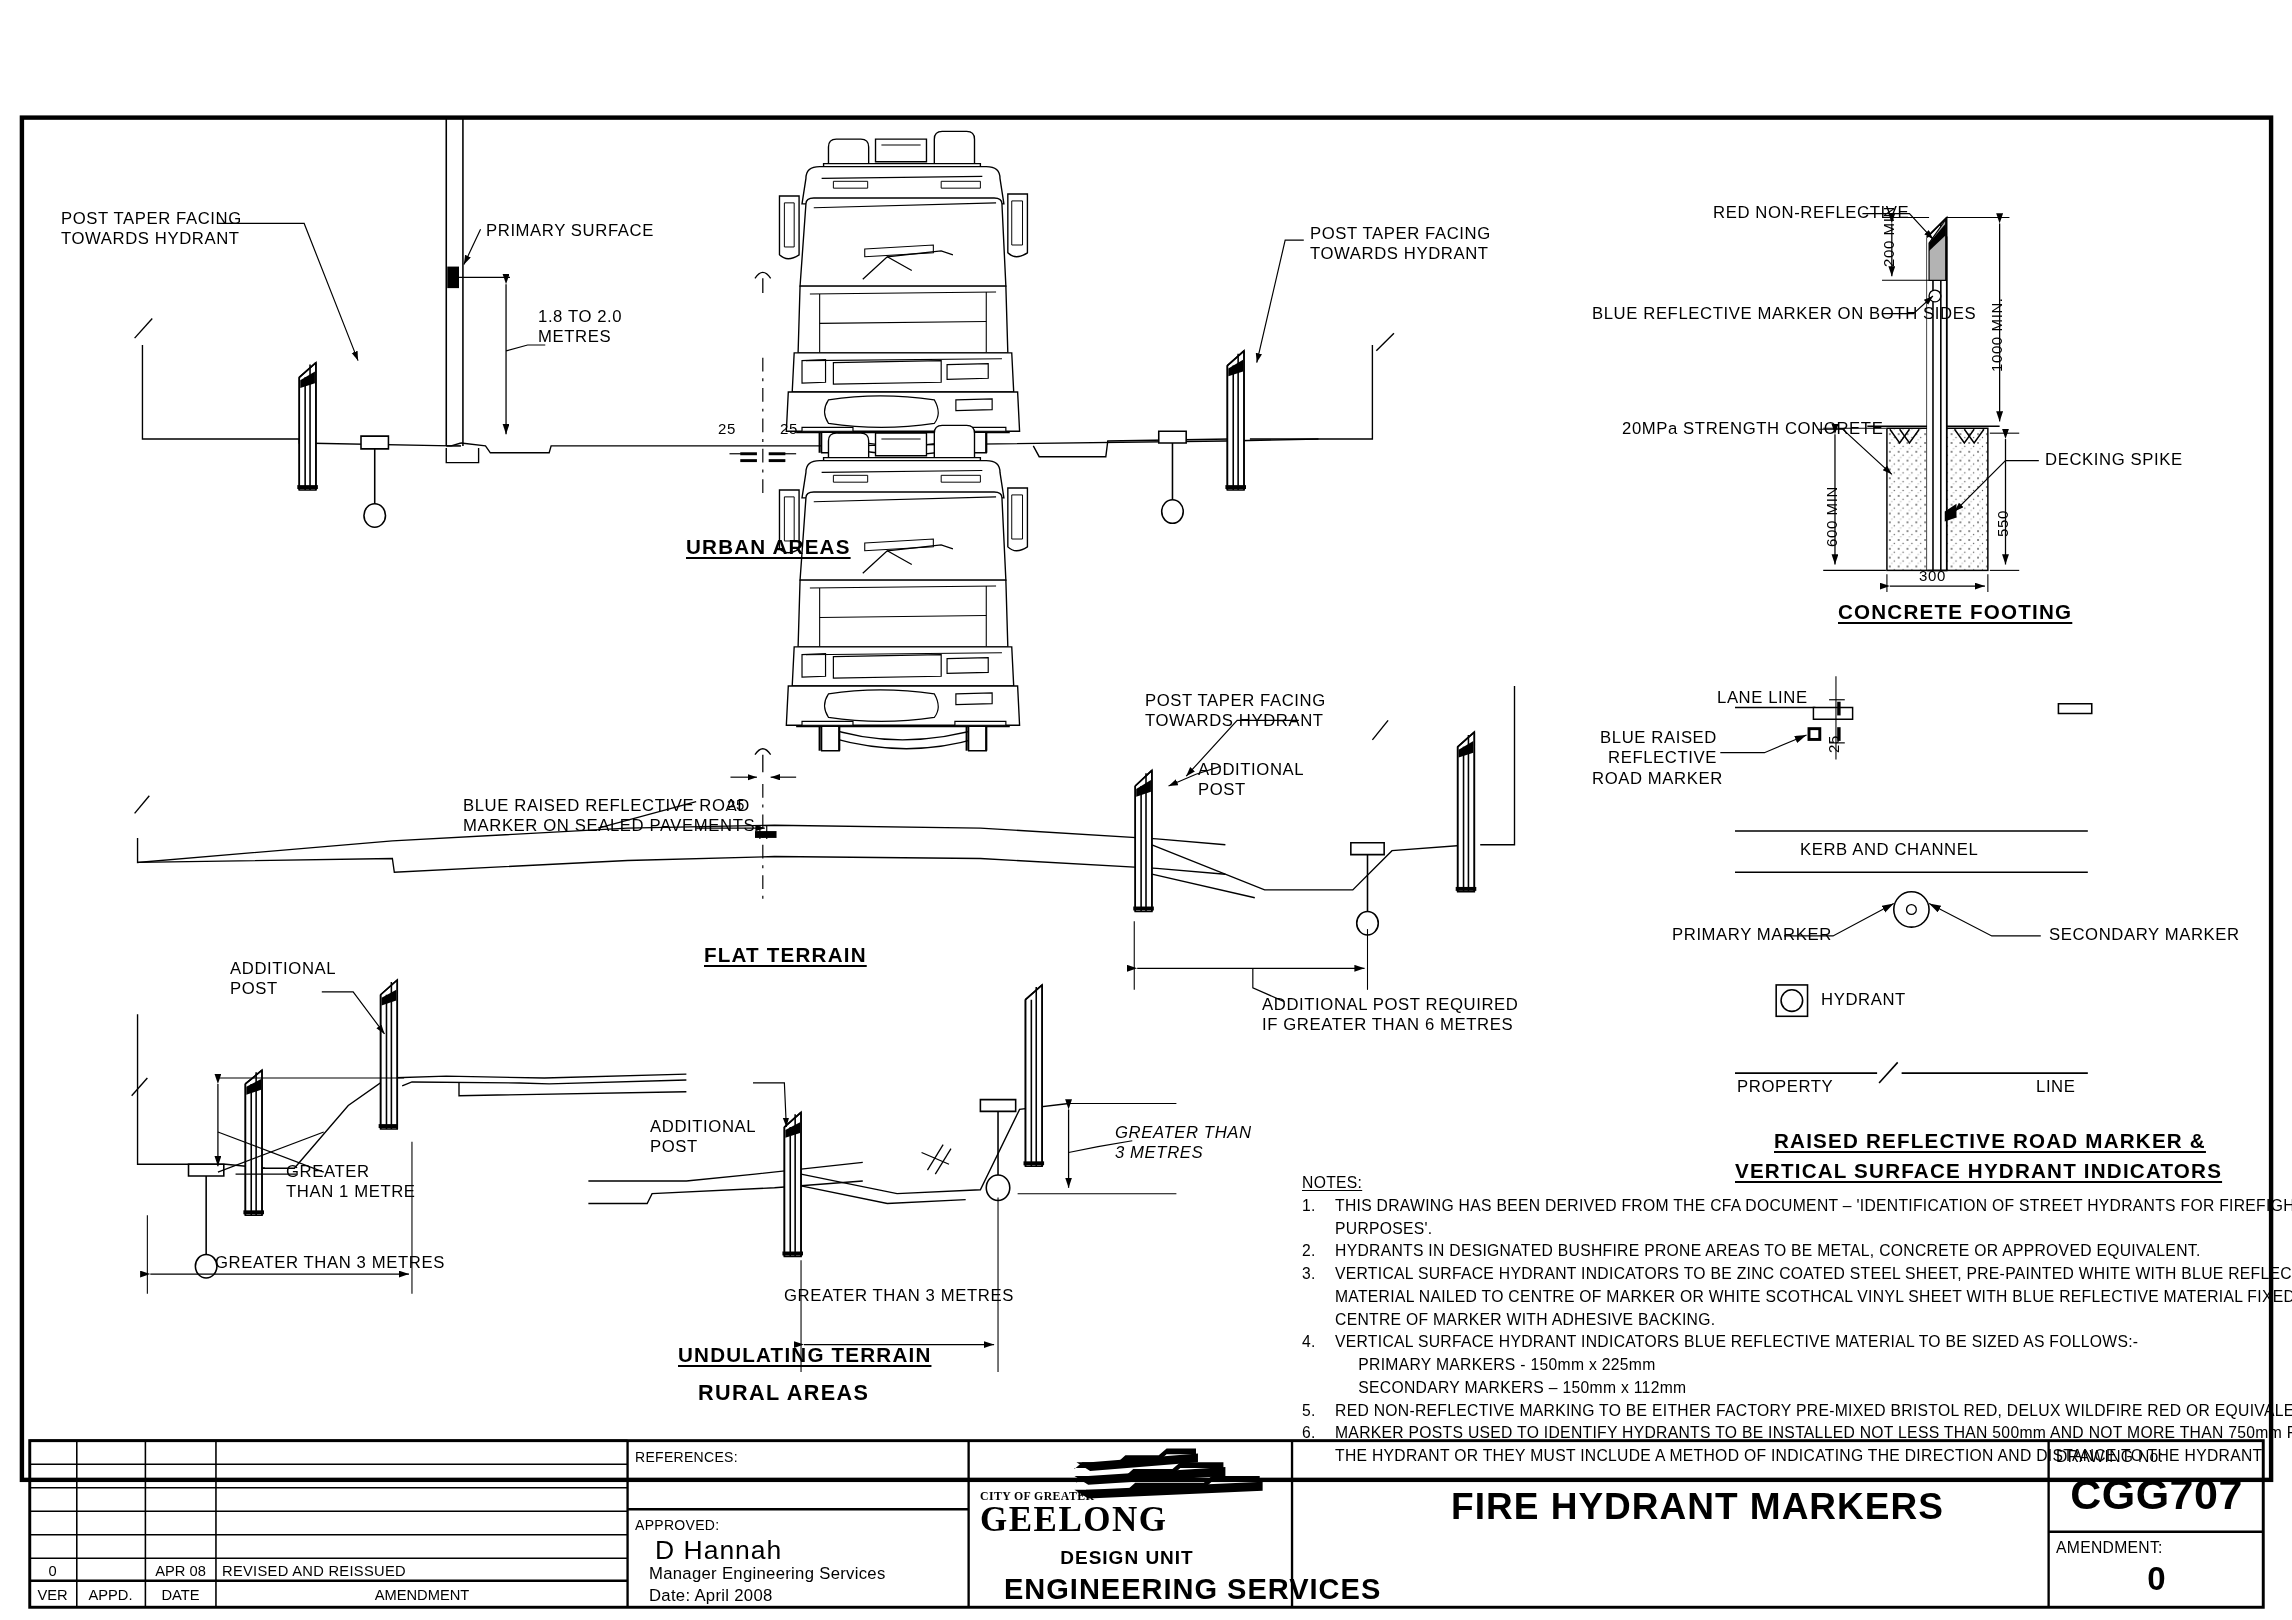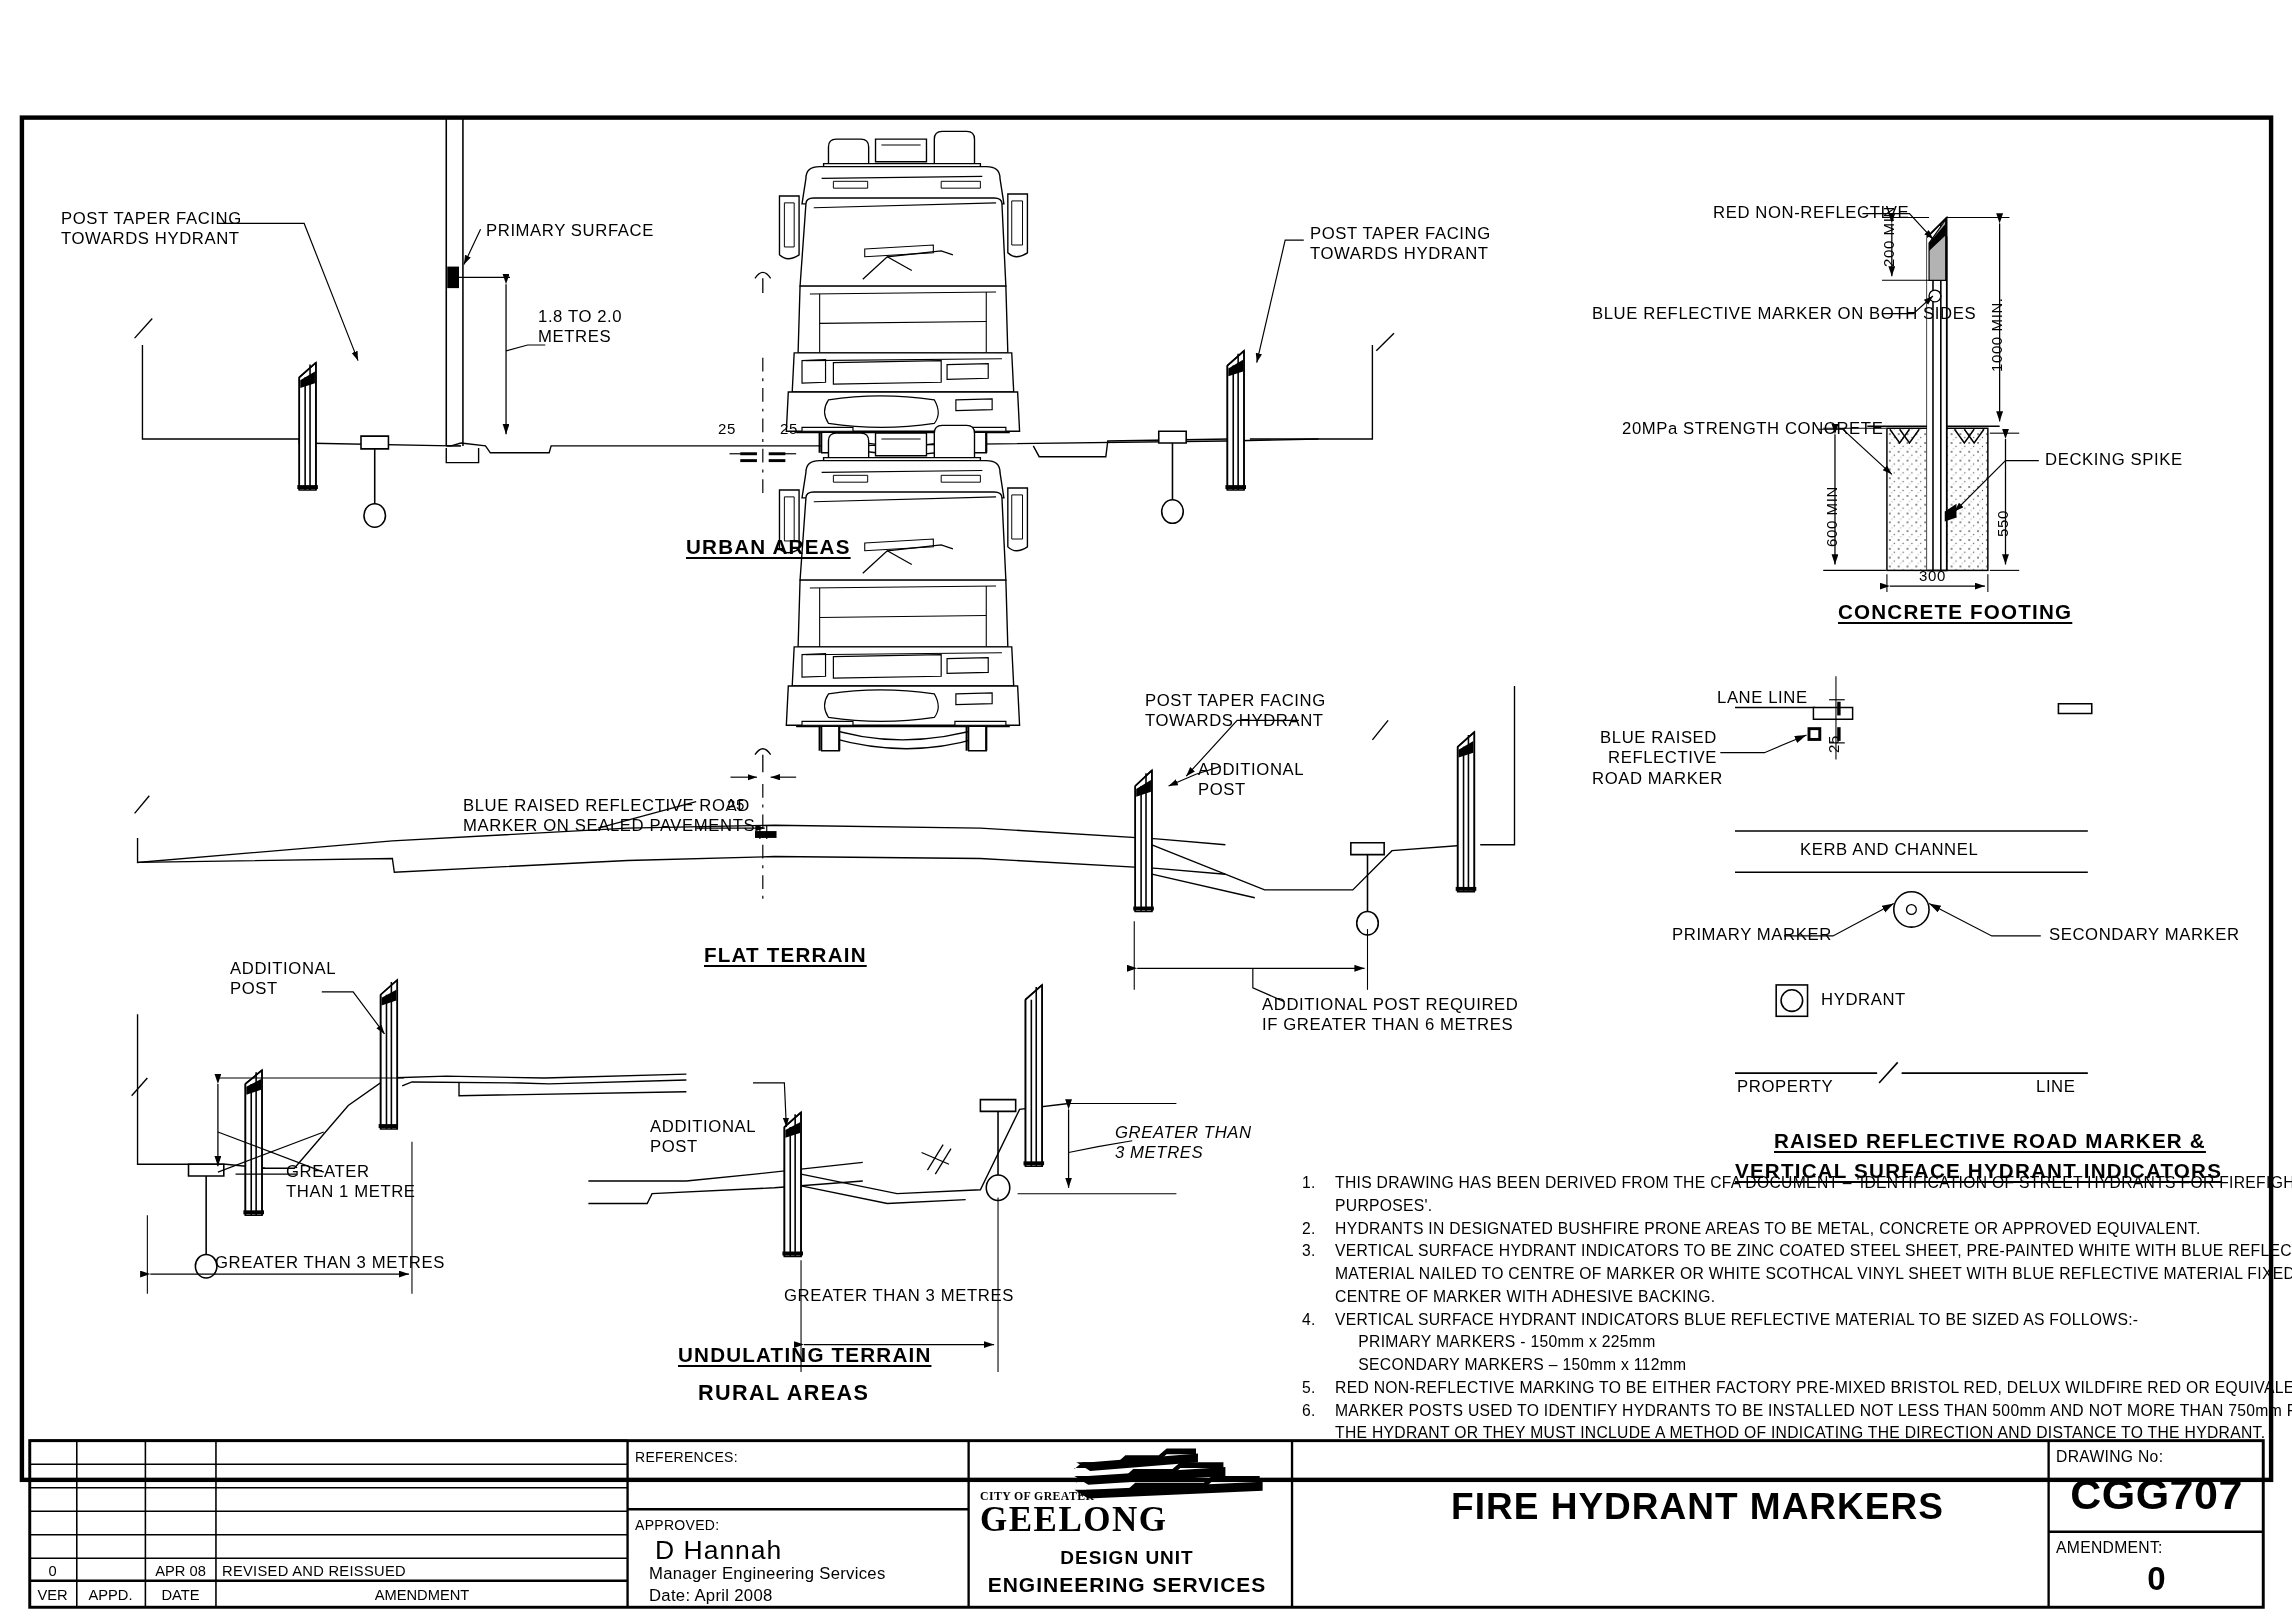--- a/index.html
+++ b/index.html
@@ -505,20 +505,21 @@
 <div class="lbl" style="left:1800px;top:840px;">KERB AND CHANNEL</div>
 <div class="lbl" style="left:1672px;top:925px;">PRIMARY MARKER</div>
 <div class="lbl" style="left:2049px;top:925px;">SECONDARY MARKER</div>
 <div class="lbl" style="left:1821px;top:990px;">HYDRANT</div>
 <div class="lbl" style="left:1737px;top:1077px;">PROPERTY</div>
 <div class="lbl" style="left:2036px;top:1077px;">LINE</div>
 <div class="ttl" style="left:1774px;top:1129px;">RAISED REFLECTIVE ROAD MARKER &amp;</div>
 <div class="ttl" style="left:1735px;top:1159px;">VERTICAL SURFACE HYDRANT INDICATORS</div>
 
 <div class="notes" style="left:1302px;top:1172px;width:970px;">
+  <div class="nhead">NOTES:</div>
   <div id="notes-list">
         <div class="nrow">
           <div class="nnum">1.</div>
           <div class="ntxt" style="white-space: pre;">THIS DRAWING HAS BEEN DERIVED FROM THE CFA DOCUMENT – 'IDENTIFICATION OF STREET HYDRANTS FOR FIREFIGHTING
 PURPOSES'.</div>
         </div>
         <div class="nrow">
           <div class="nnum">2.</div>
           <div class="ntxt" style="white-space: pre;">HYDRANTS IN DESIGNATED BUSHFIRE PRONE AREAS TO BE METAL, CONCRETE OR APPROVED EQUIVALENT.</div>
         </div>
@@ -557,21 +558,21 @@
 <div class="tbc" style="left:145px;top:1587px;width:71px;font-size:14.7px;">DATE</div>
 <div class="tbc" style="left:216px;top:1587px;width:412px;font-size:14.7px;">AMENDMENT</div>
 
 <div class="tbc" style="left:29px;top:1563px;width:47px;font-size:14.7px;">0</div>
 <div class="tbc" style="left:145px;top:1563px;width:71px;font-size:14.7px;">APR 08</div>
 <div class="tb" style="left:222px;top:1563px;font-size:14.7px;">REVISED AND REISSUED</div>
 
 <div class="tb" style="left:980px;top:1489px;font-family:'Liberation Serif',serif;font-weight:bold;font-size:11.8px;letter-spacing:0.4px;">CITY OF GREATER</div>
 <div class="tb geelong" style="left:980px;top:1500px;font-size:35px;letter-spacing:1.5px;">GEELONG</div>
 <div class="tbc" style="left:980px;top:1547px;width:294px;font-size:19px;font-weight:bold;letter-spacing:1px;">DESIGN  UNIT</div>
-<div class="tbc" style="left:980px;top:1573px;width:294px;font-size:21px;font-weight:bold;letter-spacing:1px;text-align:center;">ENGINEERING  SERVICES</div>
+<div class="tbc" style="left:1004px;top:1573px;width:294px;font-size:29px;font-weight:bold;letter-spacing:1px;text-align:center;">ENGINEERING  SERVICES</div>
 
 <div class="tbc" style="left:1292px;top:1486px;width:757px;font-size:37px;font-weight:bold;letter-spacing:1px;margin-left:27px;">FIRE HYDRANT MARKERS</div>
 
 <div class="tb" style="left:2056px;top:1448px;font-size:15.7px;">DRAWING No:</div>
 <div class="tbc" style="left:2049px;top:1470px;width:215px;font-size:43px;font-weight:bold;letter-spacing:0.5px;">CGG707</div>
 <div class="tb" style="left:2056px;top:1539px;font-size:15.7px;">AMENDMENT:</div>
 <div class="tbc" style="left:2049px;top:1560px;width:215px;font-size:33px;font-weight:bold;">0</div>
 
 </div>
 

